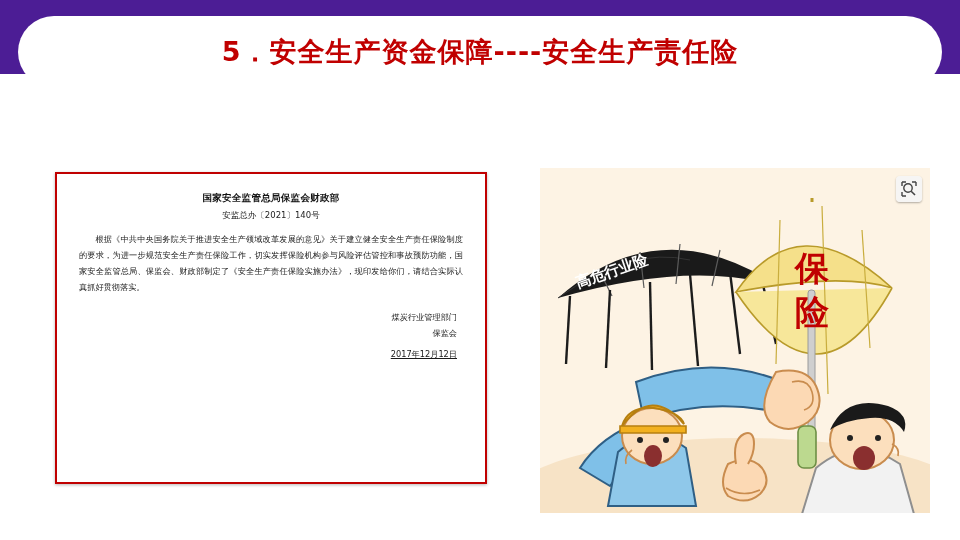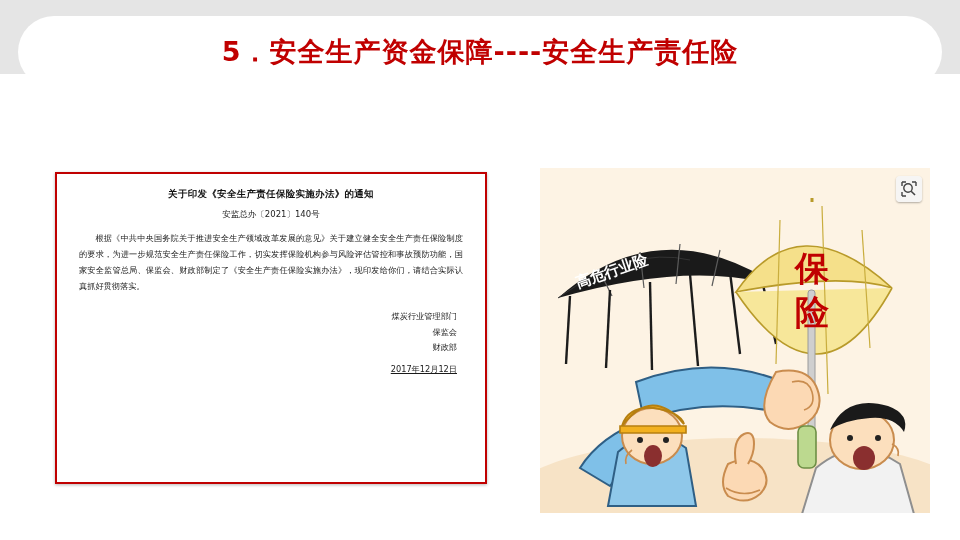--- a/index.html
+++ b/index.html
@@ -19,21 +19,21 @@
     inset: 0;
     background: #ffffff;
   }
   
   .banner {
     position: absolute;
     top: 0;
     left: 0;
     width: 960px;
     height: 74px;
-    background: #e5e5e5;
+    background: #4c1d95;
   }
   .banner-inner {
     position: absolute;
     top: 16px;
     left: 18px;
     width: 924px;
     height: 72px;
     background: #ffffff;
     border-radius: 36px;
     display: flex;
@@ -156,27 +156,26 @@
 
 <div class="slide">
 
   <div class="banner">
     <div class="banner-inner">
       <span class="banner-title">5．安全生产资金保障----安全生产责任险</span>
     </div>
   </div>
 
   <div class="doc-card">
-    <div class="doc-h2">关于印发《安全生产责任保险实施办法》的通知</div>
+    <div class="doc-h1">国家安全监管总局保监会财政部</div>
     <div class="doc-docnum">安监总办〔2021〕140号</div>
     <p class="doc-p">根据《中共中央国务院关于推进安全生产领域改革发展的意见》关于建立健全安全生产责任保险制度的要求，为进一步规范安全生产责任保险工作，切实发挥保险机构参与风险评估管控和事故预防功能，国家安全监管总局、保监会、财政部制定了《安全生产责任保险实施办法》，现印发给你们，请结合实际认真抓好贯彻落实。</p>
     <div class="doc-sign">
       <div>煤炭行业管理部门</div>
       <div>保监会</div>
-      <div>财政部</div>
     </div>
     <div class="doc-date">2017年12月12日</div>
   </div>
 
   <div class="illus">
     <svg width="390" height="345" viewBox="0 0 390 345">
       <defs>
         <clipPath id="frameclip">
             <rect x="0" y="0" width="390" height="345"></rect>
           </clipPath>

